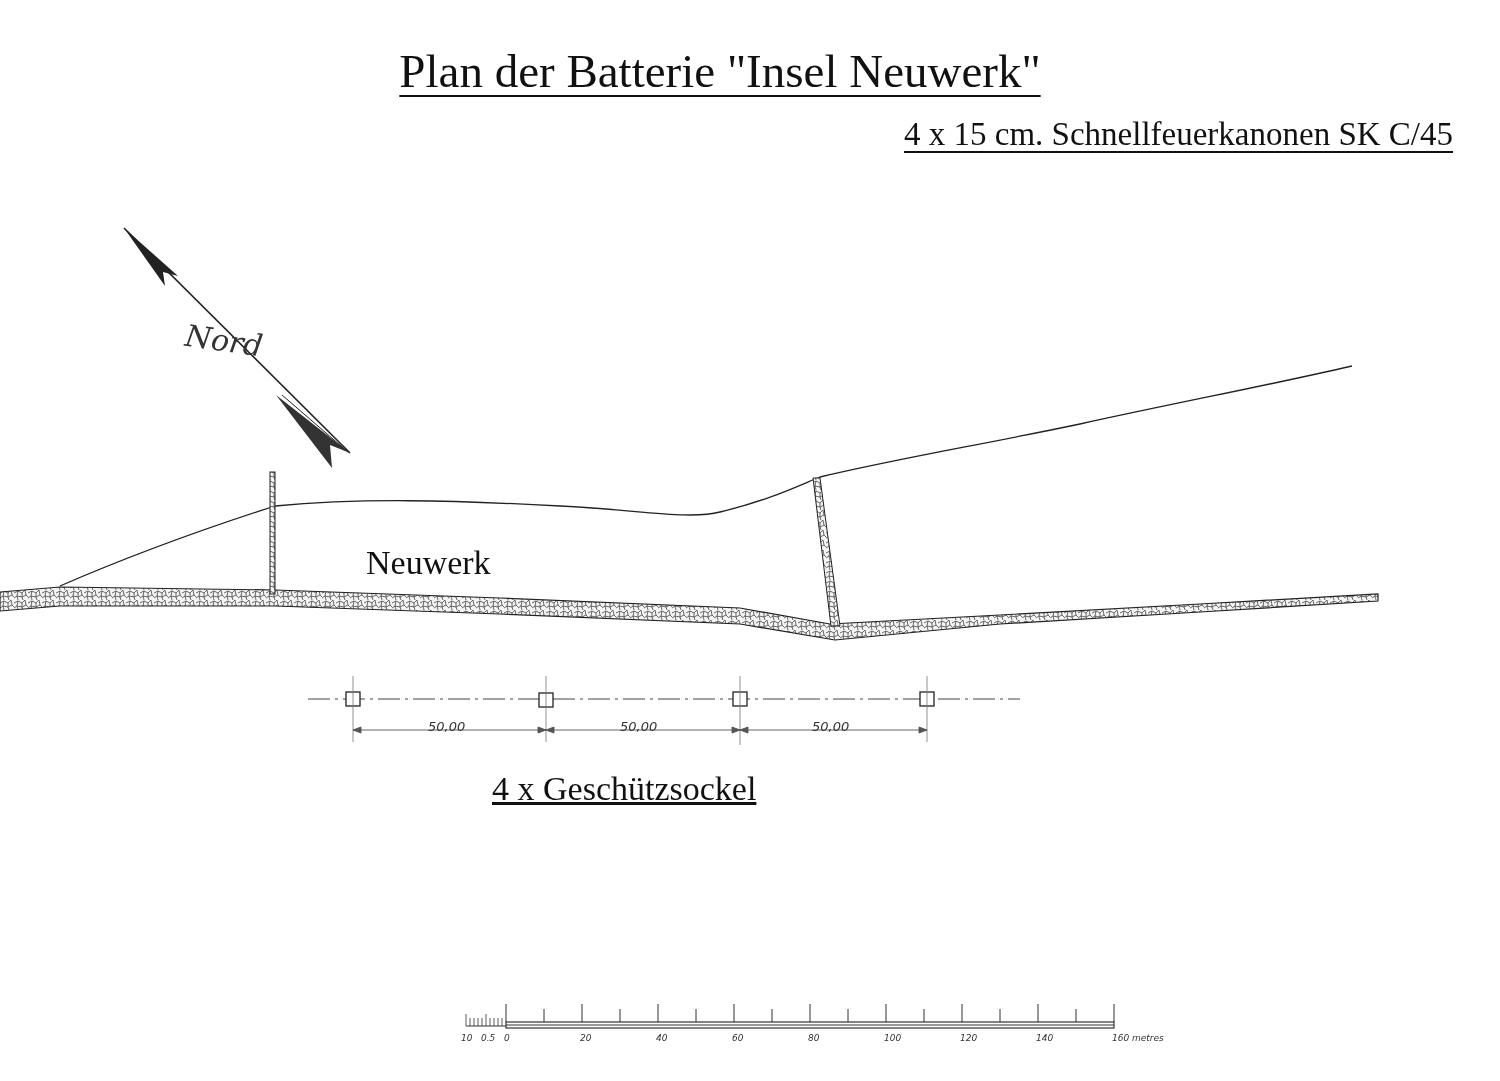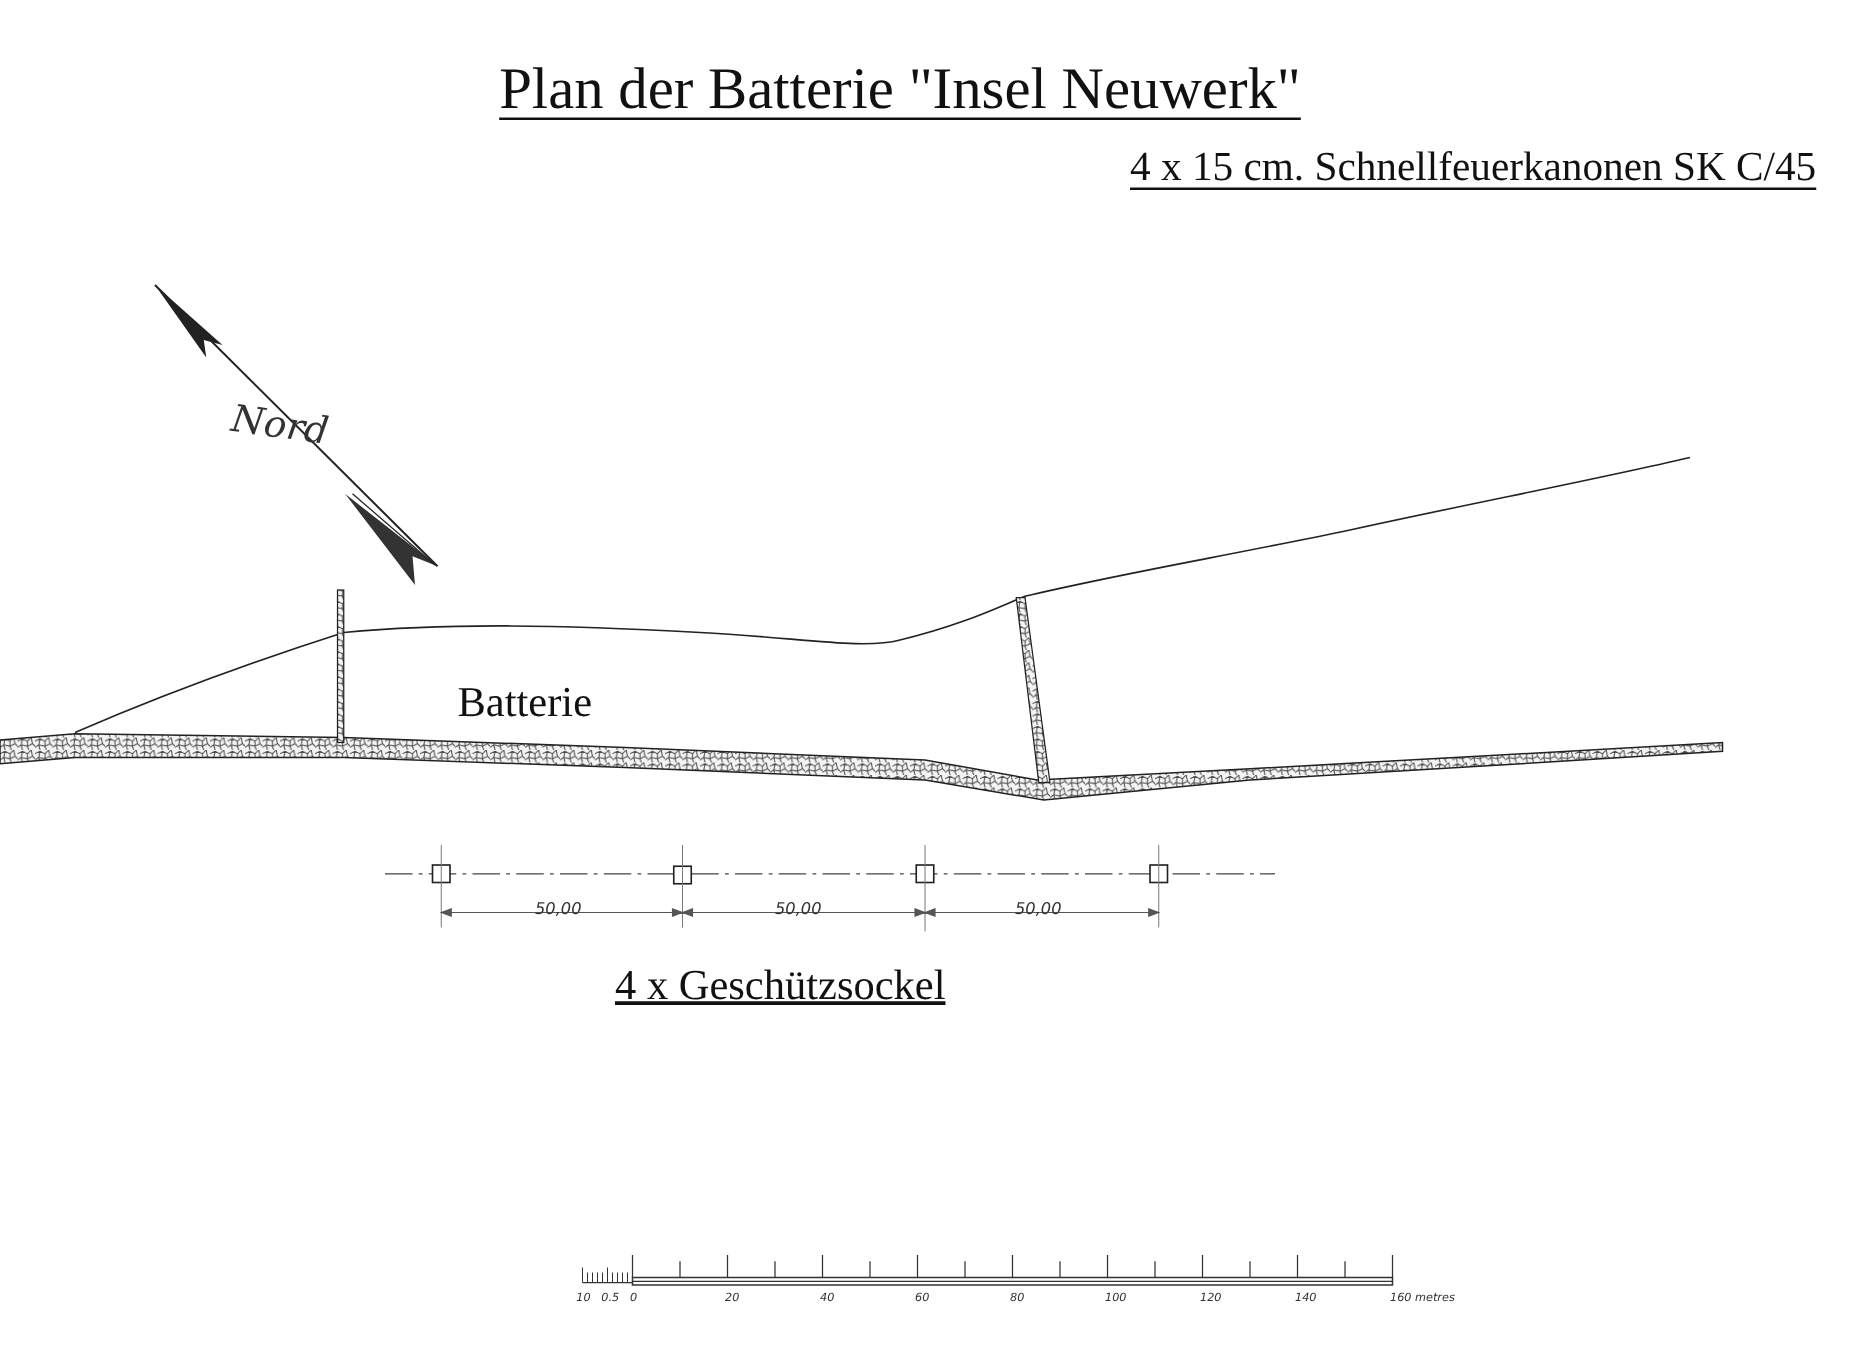--- a/index.html
+++ b/index.html
@@ -111,14 +111,14 @@
       <text class="tick" x="884" y="1041">100</text>
       <text class="tick" x="960" y="1041">120</text>
       <text class="tick" x="1036" y="1041">140</text>
       <text class="tick" x="1112" y="1041">160 metres</text>
       <text class="tick" x="461" y="1041">10</text>
       <text class="tick" x="481" y="1041">0.5</text>
     </g>
 </svg>
 
 <div class="north">Nord</div>
-<div class="label uferdamm">Batterie</div>
+<div class="label uferdamm">Neuwerk</div>
 <div class="label sockel">4 x Geschützsockel</div>
 
 </body></html>

